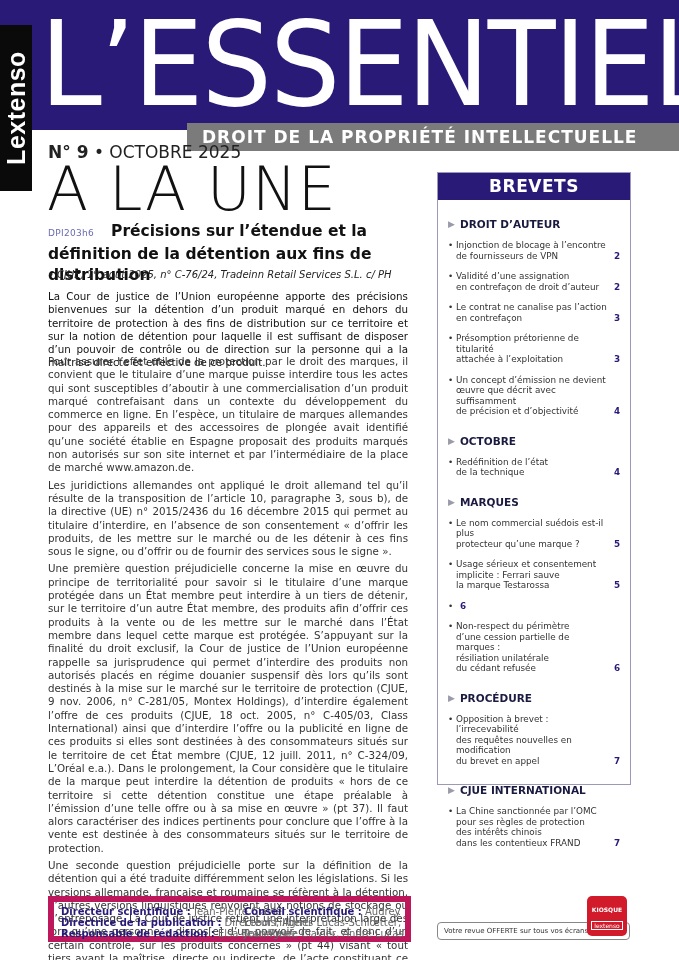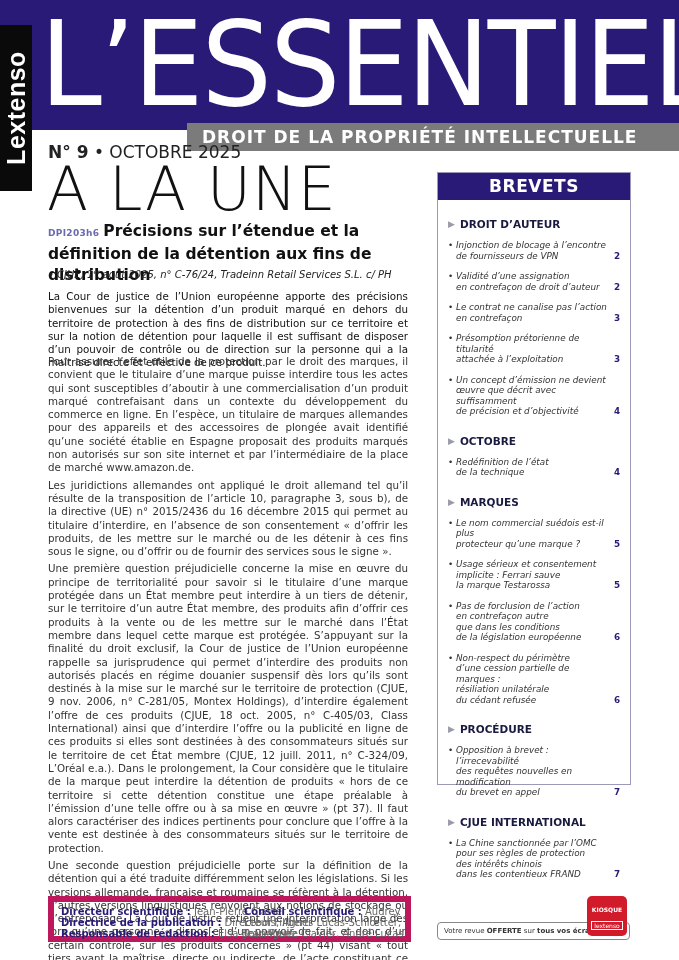--- a/index.html
+++ b/index.html
@@ -29,46 +29,46 @@
   .issue-line { position: absolute; left: 48px; top: 142px; font-size: 17px; color: #222; }
   .issue-line b { font-weight: bold; }
 
   .alune {
     position: absolute; left: 47px; top: 160px;
     font-family: "DejaVu Sans", sans-serif; font-weight: 200;
     font-size: 60px; line-height: 58px; color: #111; letter-spacing: 1px;
     -webkit-text-stroke: 0; font-stretch: condensed;
   }
   .article-head { position: absolute; left: 48px; top: 221px; width: 370px; font-size: 15.5px; line-height: 21px; color: #111; font-weight: 600; }
-  .article-head .code { font-size: 9px; color: #6a6ab0; font-weight: bold; margin-right: 4px; letter-spacing: 0.3px; }
+  .article-head .code { font-size: 9px; color: #6a6ab0; font-weight: normal; margin-right: 17px; letter-spacing: 0.3px; }
   .ref { position: absolute; left: 48px; top: 268px; font-size: 10px; font-style: italic; color: #222; white-space: nowrap; }
   .ref sup { font-size: 6px; }
 
   .chapeau { position: absolute; left: 48px; top: 290px; width: 360px; font-size: 10.3px; line-height: 13.3px; font-weight: normal; color: #111; text-align: justify; }
   .body { position: absolute; left: 48px; top: 355px; width: 360px; font-size: 10.3px; line-height: 13.3px; color: #333; text-align: justify; }
   .body p { margin-bottom: 4px; }
 
   .sommaire { position: absolute; left: 437px; top: 172px; width: 194px; height: 613px; border: 1.5px solid #9a9ab8; background: #fff; }
   .sommaire-head { background: #2a1a78; color: #fff; text-align: center; font-weight: bold; font-size: 17px; height: 27px; line-height: 27px; letter-spacing: 0.5px; }
   .sommaire-body { padding: 14px 10px 0 10px; }
   .sec-title { font-weight: bold; font-size: 10.5px; color: #1a1a40; margin: 4px 0 10px 0; display: flex; align-items: center; }
   .sec-title .tri { color: #9a9aa8; font-size: 9px; margin-right: 5px; }
   .item { display: flex; font-size: 8.8px; line-height: 10.5px; color: #333; margin-bottom: 10px; }
   .item .dot { width: 8px; flex: none; }
-  .item .txt { flex: 1; white-space: pre-line; font-style: italic; }
+  .item .txt { flex: 1; white-space: pre-line; }
   .item .pg { width: 10px; flex: none; text-align: right; font-weight: bold; color: #2a1a78; align-self: flex-end; }
 
   .footer-box { position: absolute; left: 48px; top: 896px; width: 363px; height: 46px; border: 6px solid #be185d; font-size: 10px; line-height: 11px; padding: 4px 6px; color: #666; }
   .footer-box .col { position: absolute; top: 4px; }
   .footer-box .c1 { left: 7px; }
   .footer-box .c2 { left: 190px; width: 168px; }
   .footer-box b { color: #2a1a78; font-weight: bold; }
 
   .kiosque-pill { position: absolute; left: 437px; top: 922px; width: 193px; height: 18px; border: 1px solid #888; border-radius: 4px; font-size: 7px; line-height: 16px; padding-left: 6px; color: #333; }
-  .kiosque-pill b { font-weight: bold; text-align: center; }
+  .kiosque-pill b { font-weight: normal; text-align: center; }
   .kiosque-logo { position: absolute; left: 587px; top: 896px; width: 40px; height: 40px; background: #d11a2a; border-radius: 5px; color: #fff; text-align: center; padding-top: 10px; }
   .kiosque-logo .k1 { font-size: 6px; font-weight: bold; display: block; }
   .kiosque-logo .k2 { font-size: 6px; display: inline-block; border: 1px solid #fff; padding: 0 2px; margin-top: 1px; }
 </style>
 </head>
 <body>
 
 <div class="masthead">
   <div class="title-main">L’ESSENTIEL</div>
 </div>
@@ -163,24 +163,20 @@
       </div>
       <div class="item">
         <span class="dot">•</span>
         <span class="txt">Usage sérieux et consentement
 implicite : Ferrari sauve
 la marque Testarossa</span>
         <span class="pg">5</span>
       </div>
       <div class="item">
         <span class="dot">•</span>
-        <span class="txt">Pas de forclusion de l’action
-en contrefaçon autre
-que dans les conditions
-de la législation européenne</span>
         <span class="pg">6</span>
       </div>
       <div class="item">
         <span class="dot">•</span>
         <span class="txt">Non-respect du périmètre
 d’une cession partielle de marques :
 résiliation unilatérale
 du cédant refusée</span>
         <span class="pg">6</span>
       </div>

